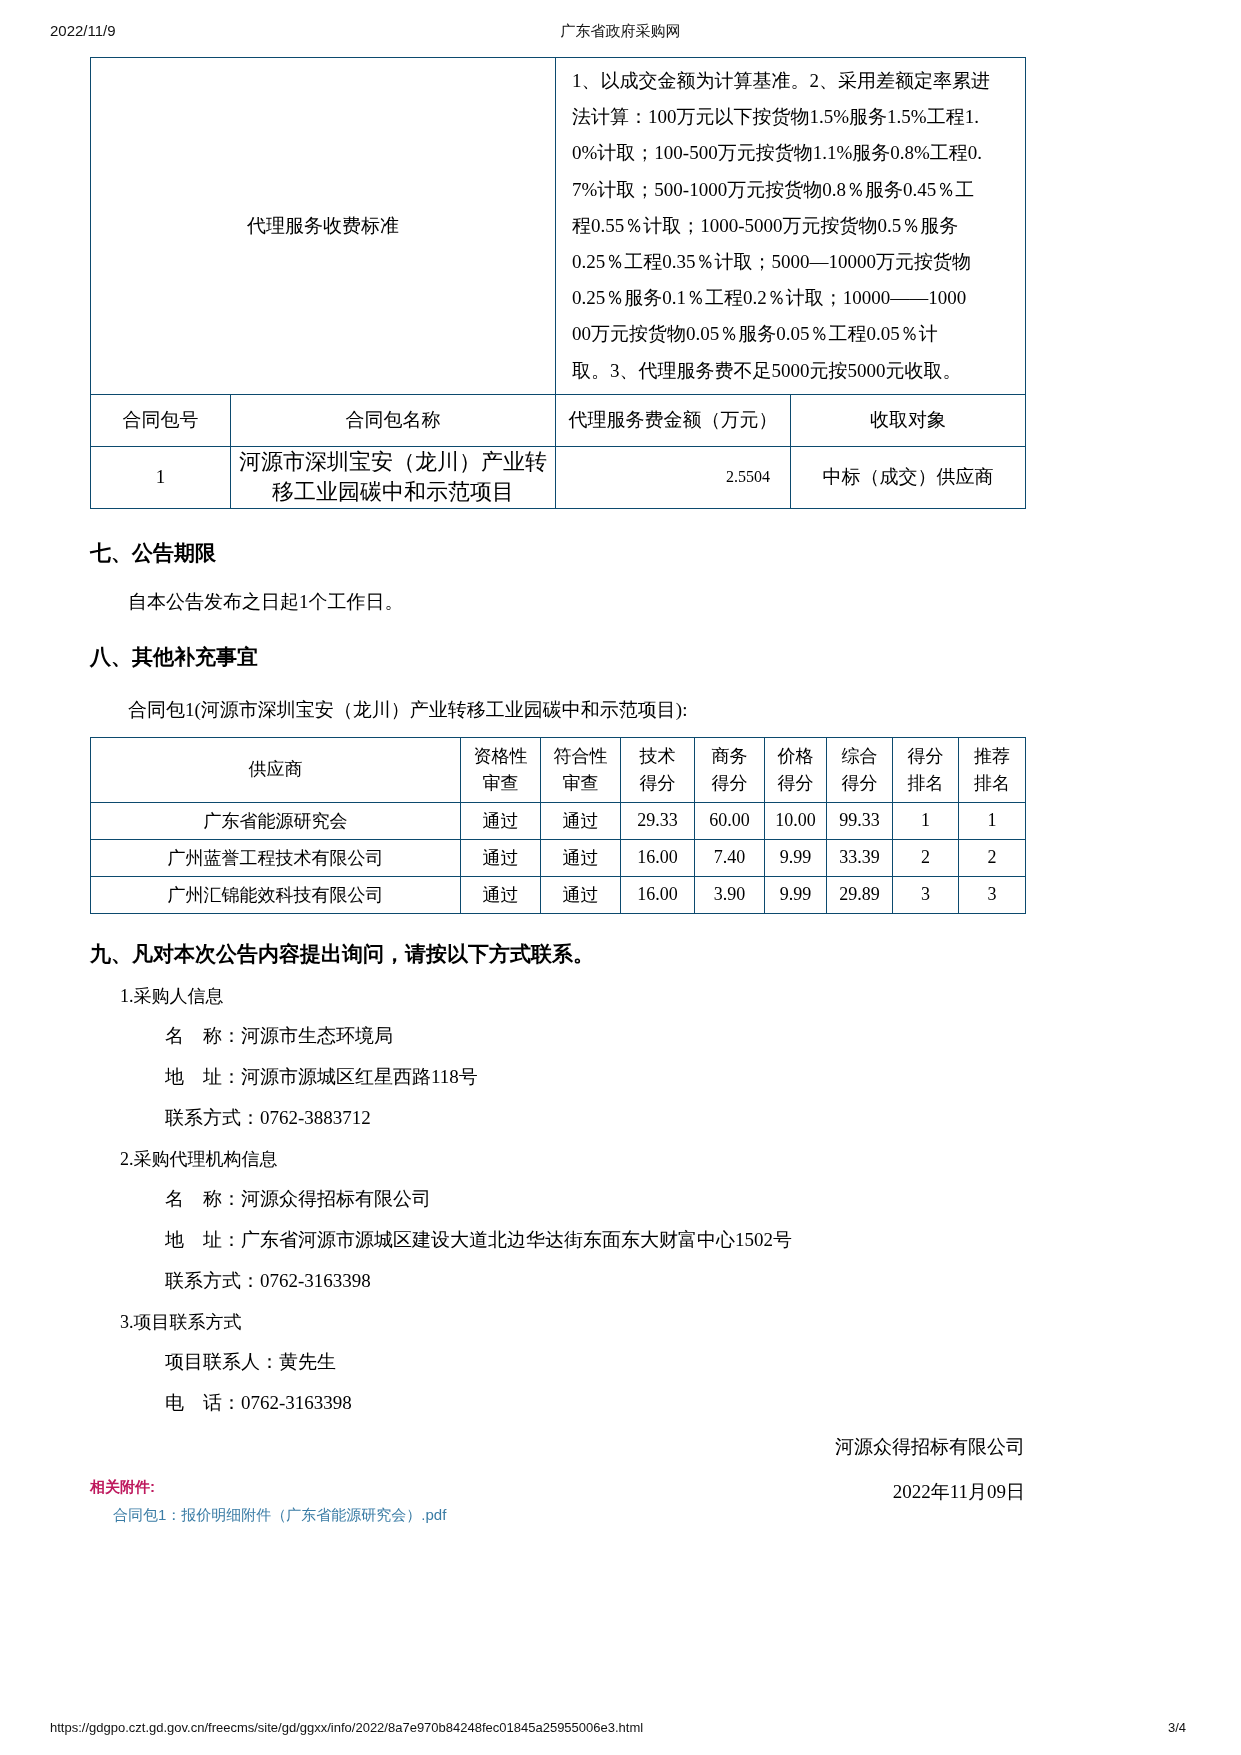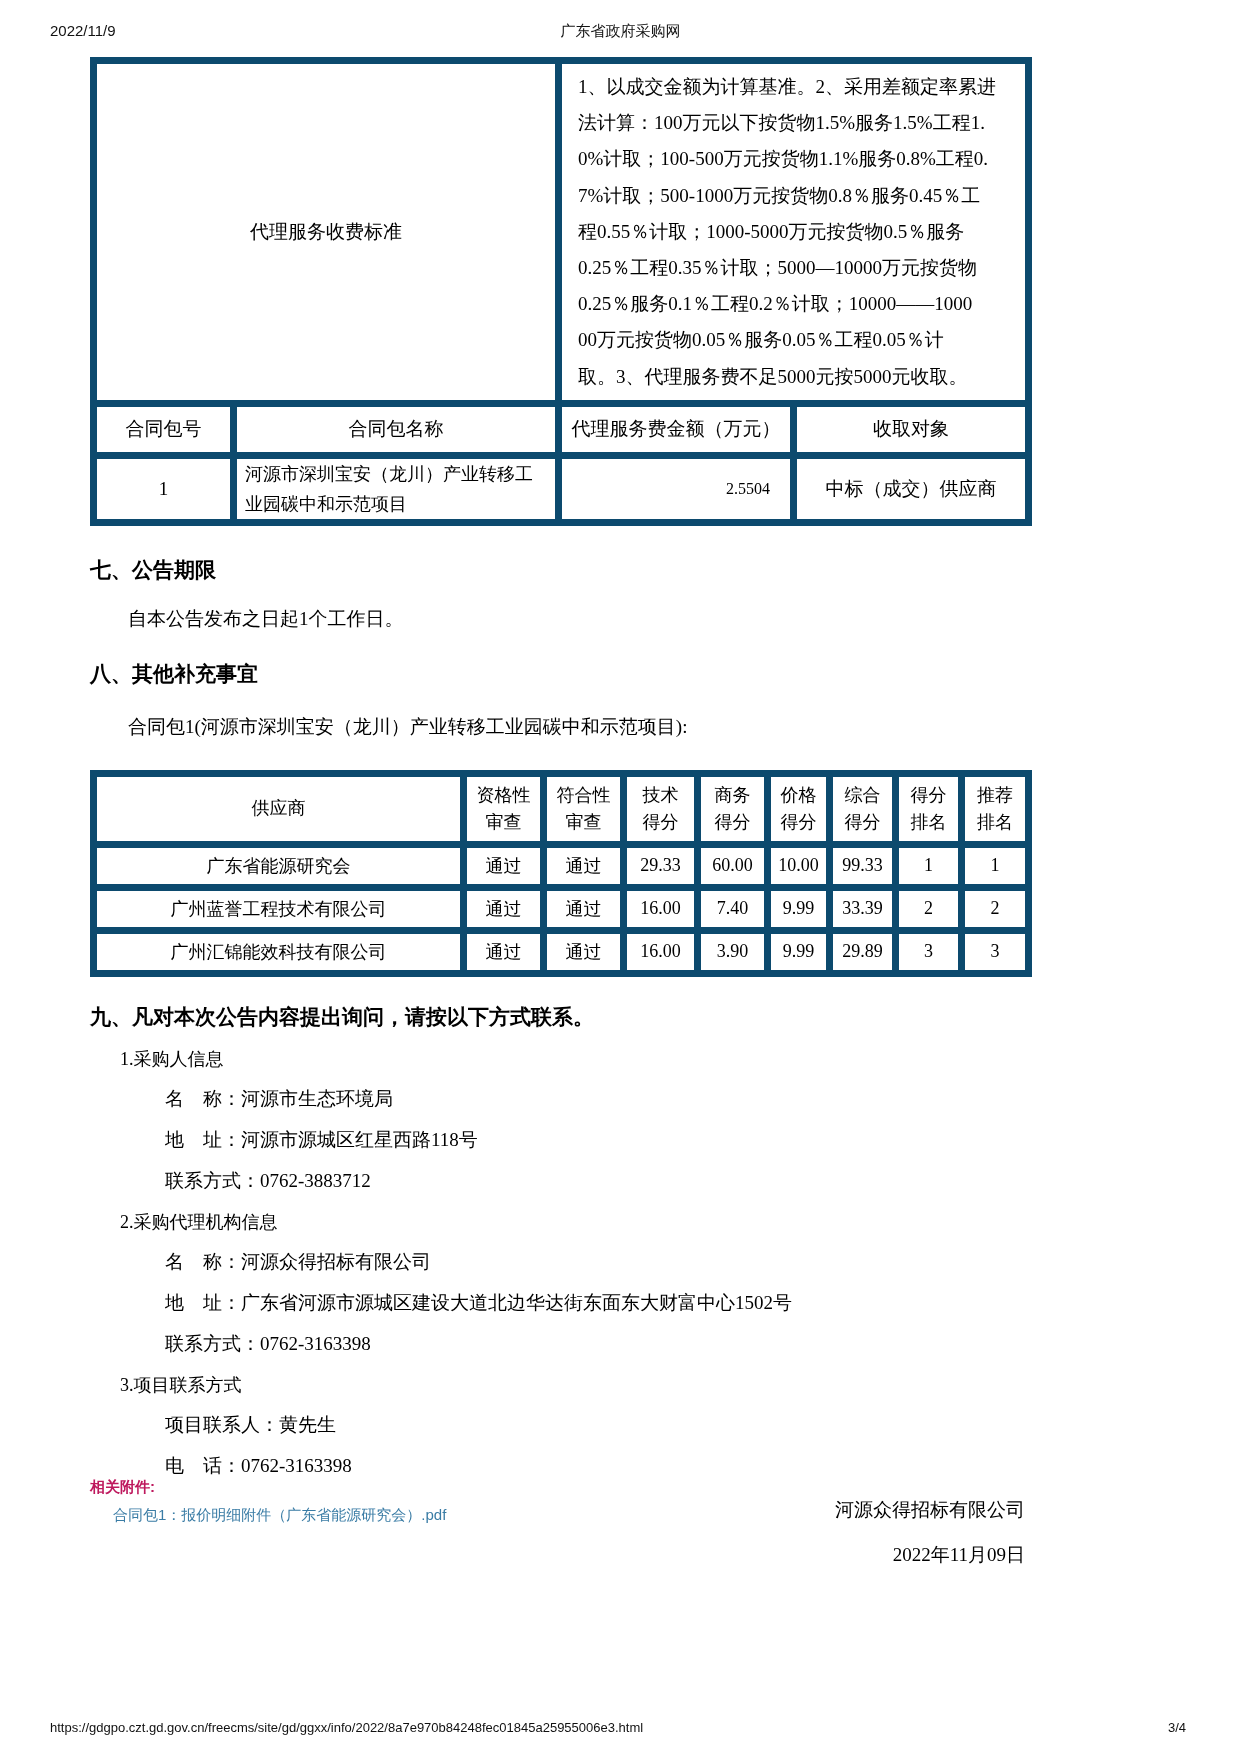--- a/index.html
+++ b/index.html
@@ -25,48 +25,48 @@
     font-family: "Liberation Sans", "DejaVu Sans", sans-serif;
     font-size: 13px; color: #111;
   }
   .footer-url { position: absolute; left: 50px; top: 0; }
   .footer-page { position: absolute; right: 55px; top: 0; }
 
   
   .content { position: absolute; left: 90px; top: 57px; width: 935px; }
 
   table { border-collapse: collapse; width: 935px; table-layout: fixed; }
-  td, th { border: 7px solid #0c4a6e; font-weight: normal; padding: 0; }
+  td, th { border: 1px solid #0c4a6e; font-weight: normal; padding: 0; }
 
   
   .fee-row { height: 326px; }
   .fee-label-cell { text-align: center; vertical-align: middle; font-size: 19px; }
   .fee-text-cell {
     font-size: 19px; line-height: 36.2px;
     padding: 5px 8px 5px 16px;
     white-space: pre-line; vertical-align: middle;
   }
   .pkg-header-row { height: 52px; }
   .pkg-header-row th { font-size: 19px; text-align: center; }
   .pkg-data-row { height: 62px; }
   .pkg-no-cell { text-align: center; font-size: 19px; }
-  .pkg-name-cell { text-align: left; font-size: 18px; line-height: 30px; padding: 0 8px; }
+  .pkg-name-cell { text-align: center; font-size: 22px; line-height: 30px; padding: 0 8px; }
   .pkg-fee-cell { text-align: right; font-size: 16px; padding-right: 20px; }
   .pkg-target-cell { text-align: center; font-size: 19px; }
 
   
   .section-title { font-size: 21px; font-weight: bold; margin: 0; }
   .mt-seven   { margin-top: 30px; }
   .body-line  { font-size: 19px; margin: 0; }
   .seven-body { margin: 22px 0 0 38px; }
   .mt-eight   { margin-top: 28px; }
   .eight-body { margin: 26px 0 0 38px; }
 
   
-  .supplier-table { margin-top: 30px; padding-left: 33px; }
+  .supplier-table { margin-top: 14px; padding-left: 33px; }
   .supplier-table th {
     font-size: 18px; text-align: center; vertical-align: middle;
     white-space: pre-line; line-height: 27px; height: 60px; padding: 2px 0;
   }
   .supplier-table td { font-size: 18px; text-align: center; height: 36px; vertical-align: middle; }
 
   .mt-nine { margin-top: 26px; }
 
   
   .contact-heading { font-size: 18px; margin: 16px 0 0 30px; }

